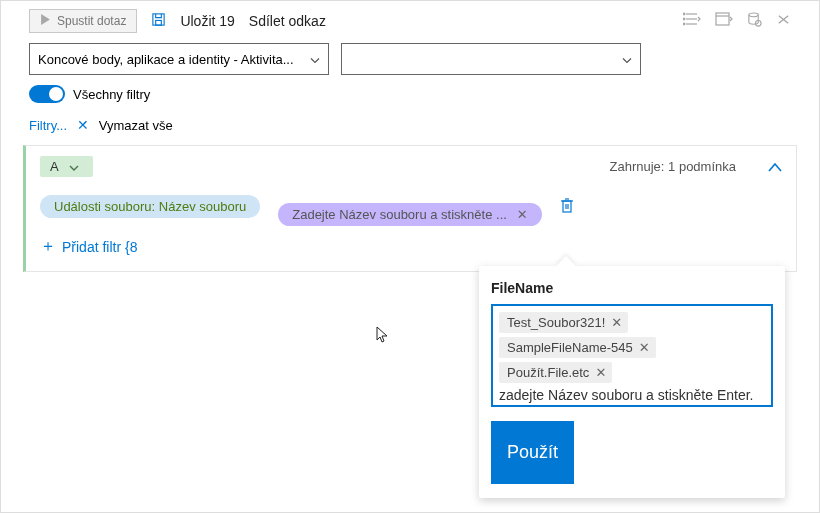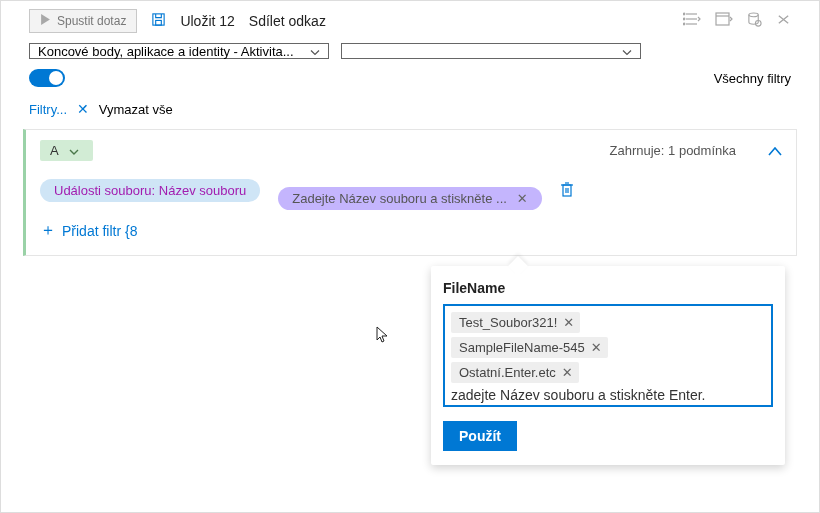--- a/index.html
+++ b/index.html
@@ -8,85 +8,85 @@
   
   .toolbar { display: flex; align-items: center; padding: 8px 28px 10px 28px; gap: 14px; font-size: 14px; color: #333; }
   .btn-run { display: inline-flex; align-items: flex-start; gap: 6px; border: 1px solid #c8c8c8; background: #f3f3f3; color: #777; padding: 4px 10px; font-size: 12px; cursor: default; }
   .icon-save { color: #0078d4; }
   .toolbar .label { color: #222; }
   .toolbar-right { margin-left: auto; display: flex; gap: 14px; color: #a0a0a0; }
   .toolbar-right svg, .toolbar-right span.glyph { color: #a0a0a0; }
 
   
   .selectors { display: flex; gap: 12px; padding: 0 28px 10px 28px; }
-  .selectors select, .selectors .sel { flex: 0 0 300px; border: 1px solid #666; background: #fff; height: 16px; font-size: 13px; padding: 0 24px 0 8px; position: relative; display:flex; align-items:center; }
+  .selectors select, .selectors .sel { flex: 0 0 300px; border: 1px solid #666; background: #fff; height: 32px; font-size: 13px; padding: 0 24px 0 8px; position: relative; display:flex; align-items:center; }
   .sel .caret { position:absolute; right:8px; top:50%; transform: translateY(-50%); }
 
   
-  .toggle-row { display:flex; align-items:center; gap:8px; padding: 0 28px 6px 28px; font-size: 13px; justify-content: space-between; }
+  .toggle-row { display:flex; align-items:center; gap:8px; padding: 0 28px 6px 28px; font-size: 13px; }
   .toggle { width: 36px; height: 18px; background:#0078d4; border-radius: 9px; position: relative; }
   .toggle::after { content:""; position:absolute; right:2px; top:2px; width:14px; height:14px; background:#fff; border-radius:50%; }
 
   
   .filter-links { display:flex; align-items:center; gap:10px; padding: 8px 28px 6px 28px; font-size: 13px; }
   .link { color:#0078d4; cursor:pointer; }
   .filter-links .xglyph { color:#0078d4; font-size:14px; }
 
   
   .group { margin: 6px 22px 0 22px; border: 1px solid #e5e5e5; border-left: 3px solid #9ad2a7; background:#fff; padding: 10px 14px 14px 14px; }
   .group-header { display:flex; align-items:center; justify-content: space-between; margin-bottom: 10px; }
   .pill-green { background:#d2ecd5; border-radius:2px; display:inline-flex; align-items:center; gap:10px; padding:3px 14px 3px 10px; font-size:13px; color:#333; }
   .caret-small { color:#4a774a; }
   .summary { color:#555; font-size:13px; margin-right: 20px; }
   .chev { color:#0078d4; font-size: 16px; }
 
   .chips-row { display:flex; align-items:center; gap:18px; margin: 4px 0 10px 0; }
-  .chip-blue { background:#cfe5f6; border-radius:14px; padding:4px 14px; font-size:13px; color:#a21caf; }
+  .chip-blue { background:#cfe5f6; border-radius:14px; padding:4px 14px; font-size:13px; color:#4d7c0f; }
   .chip-grey { background:#c4b5fd; border-radius:14px; padding:4px 14px 4px 14px; font-size:13px; color:#555; display:inline-flex; align-items:center; gap:10px;margin-top:16px; }
   .chip-grey .x { color:#666; cursor:pointer; }
   .trash { color:#0078d4; font-size:15px; cursor:pointer; }
 
   .add-row { display:flex; align-items:center; gap:16px; font-size:14px; }
   .add-filter { color:#0078d4; display:inline-flex; align-items:center; gap:6px; cursor:pointer; }
   .plus { font-size:16px; font-weight:300; }
   .add-sub { color:#555; cursor:pointer; }
 
   
   .cursor { position:absolute; left: 375px; top: 325px; font-size:16px; color:#222; }
 
   
-  .popup { position:absolute; right: 34px; top: 265px; width: 354px; background:#fff; box-shadow: 0 3px 10px rgba(0,0,0,0.18); border-radius:2px; padding: 14px 12px 14px 12px; }
+  .popup { position:absolute; right: 34px; top: 265px; width: 306px; background:#fff; box-shadow: 0 3px 10px rgba(0,0,0,0.18); border-radius:2px; padding: 14px 12px 14px 12px; }
   .popup::before { content:""; position:absolute; top:-7px; left: 80px; width:14px; height:14px; background:#fff; transform: rotate(45deg); box-shadow: -2px -2px 4px rgba(0,0,0,0.07); }
   .popup h4 { font-size:14px; font-weight:600; margin-bottom:8px; color:#222; }
   .tagbox { border:2px solid #0078d4; padding:4px 4px 2px 4px; }
   .tag { display:inline-flex; align-items:flex-start; gap:6px; background:#eeeeee; border-radius:2px; padding:3px 6px 3px 8px; font-size:13px; color:#444; margin:2px 2px; }
   .tag .x { color:#666; cursor:pointer; font-size:13px; }
   .tagbox-hint { font-size:14px; color:#333; padding:2px 2px 0 2px; display:block; }
-  .apply { margin-top:14px; background:#0078d4; color:#fff; border:none; padding:7px 16px; font-size:14px; cursor:pointer;font-weight:bold; }
+  .apply { margin-top:14px; background:#0078d4; color:#fff; border:none; padding:21px 16px; font-size:18px; cursor:pointer; }
 </style>
 </head>
 <body>
 
 <div class="toolbar">
   <button class="btn-run">
     <span>
       <svg width="11" height="11" viewBox="0 0 10 10">
           <polygon points="1,0 9,5 1,10" fill="#a8a8a8"></polygon>
         </svg>
     </span>
     <span>Spustit dotaz</span>
   </button>
   <span class="icon-save">
     <svg width="15" height="15" viewBox="0 0 16 16" fill="none" stroke="#0078d4" stroke-width="1.2">
       <rect x="2" y="2" width="12" height="12"></rect>
         <path d="M5 2v4h6V2"></path>
         <rect x="5" y="9" width="6" height="5"></rect>
     </svg>
   </span>
-  <span class="label">Uložit 12</span>
+  <span class="label">Uložit 19</span>
   <span class="label">Sdílet odkaz</span>
 
   <div class="toolbar-right">
     <span class="glyph">
       <svg width="18" height="14" viewBox="0 0 18 14" stroke="#a6a6a6" stroke-width="1.2">
           <line x1="3" y1="2" x2="14" y2="2"></line>
           <line x1="3" y1="7" x2="14" y2="7"></line>
           <line x1="3" y1="12" x2="14" y2="12"></line>
           <circle cx="1" cy="2" r="0.8" fill="#a6a6a6"></circle>
           <circle cx="1" cy="7" r="0.8" fill="#a6a6a6"></circle>
@@ -201,19 +201,19 @@
   <div class="tagbox">
     <span class="tag">
       <span>Test_Soubor321!</span>
       <span class="x">✕</span>
     </span><br>
     <span class="tag">
       <span>SampleFileName-545</span>
       <span class="x">✕</span>
     </span><br>
     <span class="tag">
-      <span>Ostatní.Enter.etc</span>
+      <span>Použít.File.etc</span>
       <span class="x">✕</span>
     </span>
     <span class="tagbox-hint">zadejte Název souboru a stiskněte Enter.</span>
   </div>
   <button class="apply">Použít</button>
 </div>
 
 </body></html>

